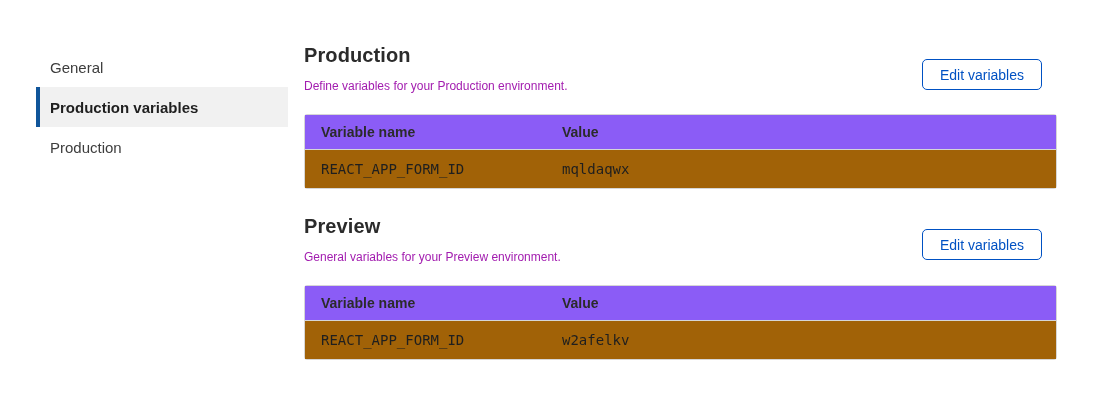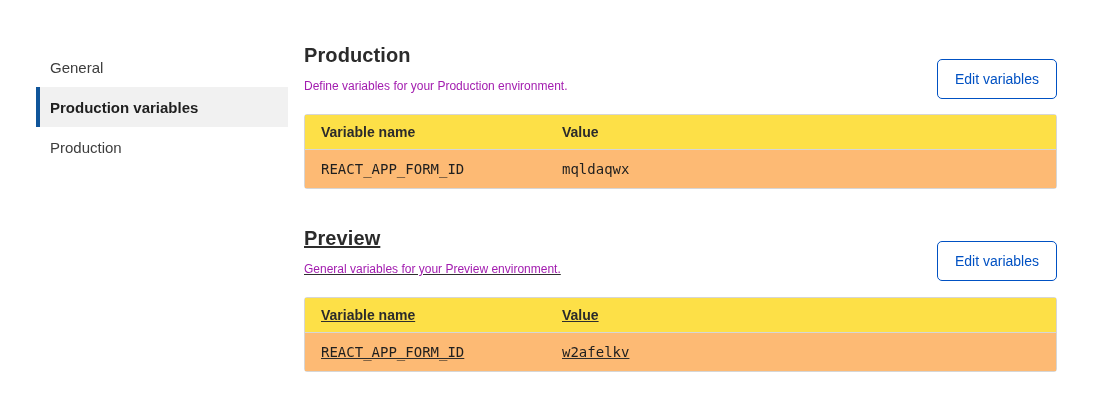--- a/index.html
+++ b/index.html
@@ -30,37 +30,37 @@
   .nav-item.selected {
     background: #f1f1f1;
     border-left-color: #10559a;
     color: #1f1f1f;
     font-weight: 700;
   }
 
   
   .main { flex: 1; padding: 44px 43px 0 0; }
   .section { position: relative; }
-  .section + .section { margin-top: 38px; text-decoration: underline; }
+  .section + .section { margin-top: 26px; }
   .section-title {
     margin: 0 0 12px 0;
     font-size: 20px;
     font-weight: 700;
     color: #2b2b2b;
     letter-spacing: 0.1px;
   }
   .section-desc {
     margin: 0 0 21px 0;
     font-size: 12px;
     color: #a21caf;
   }
   .edit-btn {
     position: absolute;
-    right: 0;
-    height: 40px;
+    right: 15px;
+    height: 31px;
     padding: 0 17px;
     background: #ffffff;
     border: 1px solid #0051c3;
     border-radius: 5px;
     color: #0051c3;
     font-family: "Liberation Sans", "DejaVu Sans", sans-serif;
     font-size: 14px;
     cursor: pointer;
   }
   .section.production .edit-btn { top: 15px; }
@@ -68,34 +68,34 @@
 
   
   table.vars {
     width: 100%;
     border-collapse: separate;
     border-spacing: 0;
     border: 1px solid #d6d6d6;
     border-radius: 3px;
   }
   table.vars th {
-    background: #fde047;
+    background: #8b5cf6;
     text-align: left;
     font-size: 14px;
     font-weight: 700;
     color: #2b2b2b;
     padding: 9px 16px;
     border-bottom: 1px solid #d6d6d6;
   }
   table.vars td {
     font-family: "DejaVu Sans Mono", "Liberation Mono", monospace;
     font-size: 14px;
     color: #1f1f1f;
     padding: 11px 16px;
-    background: #fdba74;
+    background: #a16207;
   }
   table.vars th:first-child,
   table.vars td:first-child { width: 241px; }
 </style>
 </head>
 <body>
 
 <div class="app">
 
   <nav class="sidebar">

